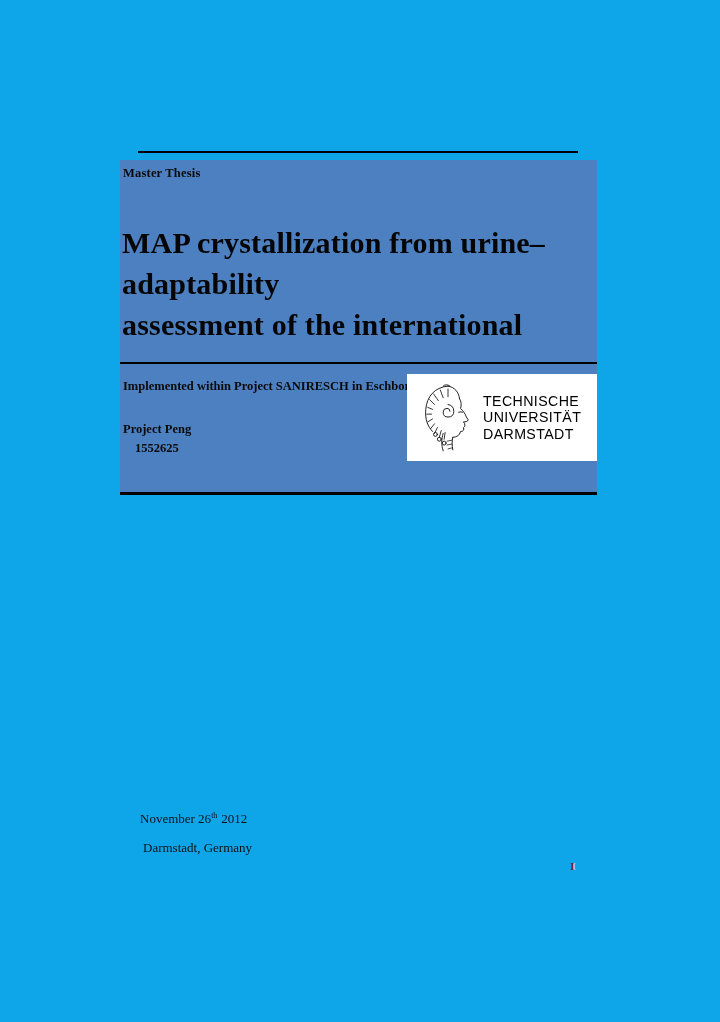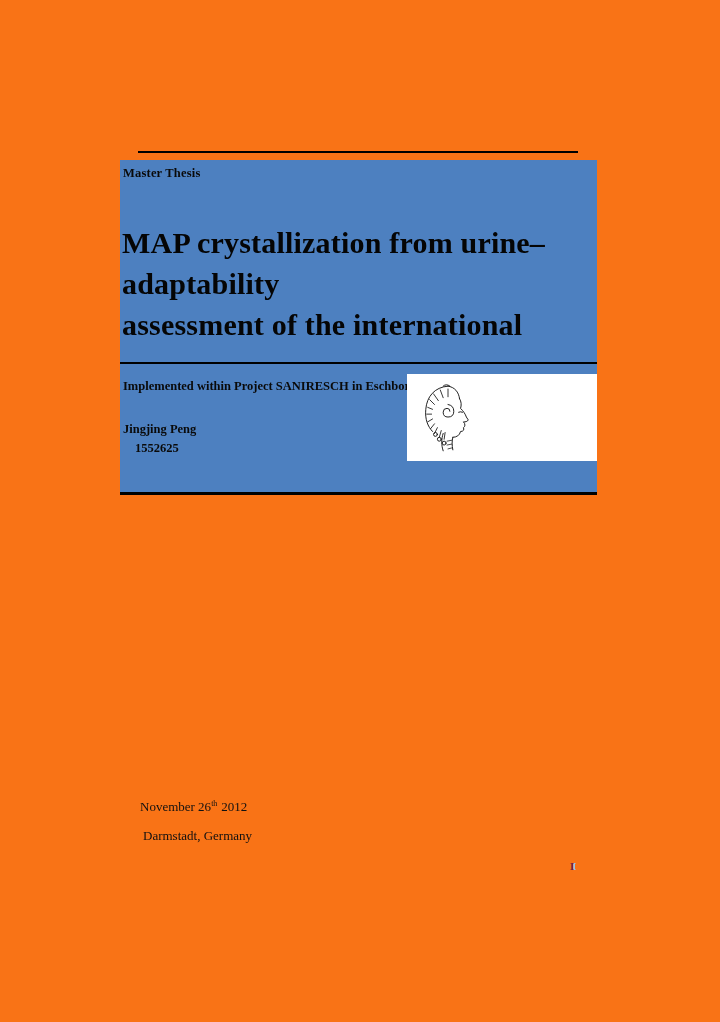--- a/index.html
+++ b/index.html
@@ -5,21 +5,21 @@
   html, body {
     margin: 0;
     padding: 0;
     background: #ffffff;
     font-family: "Liberation Serif", "DejaVu Serif", serif;
   }
   .page {
     position: relative;
     width: 720px;
     height: 1022px;
-    background: #f97316;
+    background: #0ea5e9;
     overflow: hidden;
   }
   .top-rule {
     position: absolute;
     left: 138px;
     top: 151px;
     width: 440px;
     height: 2px;
     background: #000000;
   }
@@ -109,21 +109,21 @@
     color: #000000;
     white-space: nowrap;
   }
   .date-block {
     position: absolute;
     left: 140px;
     top: 795px;
     font-size: 13px;
     color: #111111;
   }
-  .date-line { margin: 4px 0 13px 0; }
+  .date-line { margin: 16px 0 13px 0; }
   .date-line sup {
     font-size: 8px;
     vertical-align: super;
     line-height: 0;
   }
   .date-year { margin-left: 4px; display: inline-block; }
   .location-line { margin: 3px; }
   .page-number {
     position: absolute;
     left: 570px;
@@ -147,21 +147,21 @@
     <h1 class="title">
       <span class="line">MAP crystallization from urine–</span>
       <span class="line">adaptability</span>
       <span class="line">assessment of the international</span>
     </h1>
 
     <div class="divider"></div>
 
     <div class="project">Implemented within Project SANIRESCH in Eschborn</div>
 
-    <div class="author">Jingjing Peng</div>
+    <div class="author">Project Peng</div>
 
     <div class="matric">1552625</div>
 
     <div class="logo-box">
       <svg width="56" height="72" viewBox="0 0 58 72" fill="none" stroke="#1a1a1a" stroke-width="1" stroke-linecap="round">
 
         <path d="M29,3 C15,4 7,14 6,27 C5,37 8,45 13,50"></path>
         <path d="M29,3 C36,4 40,9 41,16"></path>
         <path d="M24,3 Q27,0 31,3"></path>
 
@@ -185,20 +185,25 @@
 
         <path d="M40,30 q2,-1 4,0"></path>
 
         <path d="M34,56 C33,60 33,64 34,69"></path>
         <path d="M24,52 C22,58 22,64 24,70"></path>
         <circle cx="16" cy="53" r="2"></circle>
         <circle cx="20" cy="58" r="2"></circle>
         <circle cx="25" cy="62" r="2"></circle>
         <path d="M28,60 L33,59 M28,64 L33,63 M29,68 L33,67" stroke-width="0.8"></path>
       </svg>
+      <div class="logo-text">
+        <div>TECHNISCHE</div>
+        <div>UNIVERSITÄT</div>
+        <div>DARMSTADT</div>
+      </div>
     </div>
   </section>
 
   <div class="date-block">
     <p class="date-line">
       <span>November 26</span><sup>th</sup><span class="date-year">2012</span>
     </p>
     <p class="location-line">Darmstadt, Germany</p>
   </div>
 

